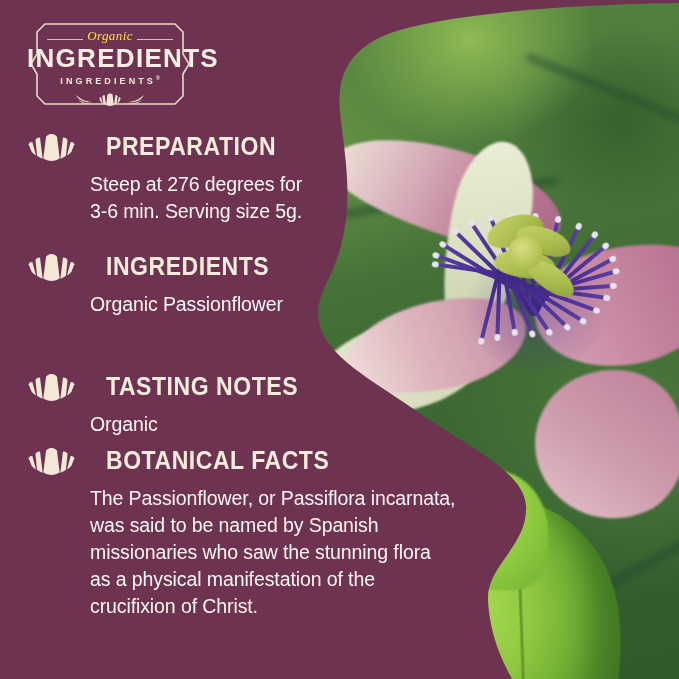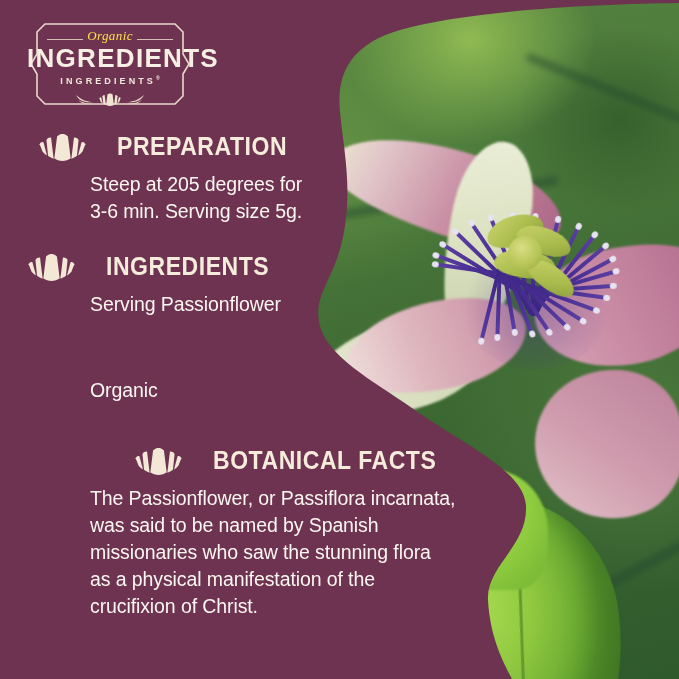--- a/index.html
+++ b/index.html
@@ -180,21 +180,20 @@
     gap: 4px;
   }
 
   
   .section { position: absolute; left: 27px; }
   .sec-head {
     display: flex;
     align-items: center;
     gap: 30px;
     height: 34px;
-    justify-content: flex-end;
   }
   .fan-icon { flex: 0 0 auto; }
   .sec-title {
     font-family: "Liberation Sans", sans-serif;
     font-weight: bold;
     font-size: 25px;
     letter-spacing: 0.6px;
     color: #f6ecdc;
     transform: scaleX(0.92);
     transform-origin: left center;
@@ -347,41 +346,53 @@
           <g fill="#f3e8d6">
             <path d="M18,22 C14,22 12,20 12,20 L14,4 C15.5,2.5 16.8,2.2 18,2.2 C19.2,2.2 20.5,2.5 22,4 L24,20 C24,20 22,22 18,22 Z"></path>
             <path d="M11.5,20.4 C9,19.6 7.4,18.2 7.4,18.2 L6.2,6.6 C7.2,5.2 8.4,4.6 9.6,4.9 L11.5,20.4 Z"></path>
             <path d="M24.5,20.4 C27,19.6 28.6,18.2 28.6,18.2 L29.8,6.6 C28.8,5.2 27.6,4.6 26.4,4.9 L24.5,20.4 Z"></path>
             <path d="M6.6,18 C4.6,16.8 3.4,15.2 3.4,15.2 L1.2,9.8 C1.8,8.4 2.8,7.8 4,8.2 L6.6,18 Z"></path>
             <path d="M29.4,18 C31.4,16.8 32.6,15.2 32.6,15.2 L34.8,9.8 C34.2,8.4 33.2,7.8 32,8.2 L29.4,18 Z"></path>
           </g>
         </svg>
         <div class="sec-title">PREPARATION</div>
       </div>
-      <div class="sec-body">Steep at 205 degrees for
+      <div class="sec-body">Steep at 276 degrees for
 3-6 min. Serving size 5g.</div>
     </div>
 
     <div class="section" id="sec-ingredients">
       <div class="sec-head">
         <svg class="fan-icon" width="49" height="30" viewBox="0 0 36 22">
           <g fill="#f3e8d6">
             <path d="M18,22 C14,22 12,20 12,20 L14,4 C15.5,2.5 16.8,2.2 18,2.2 C19.2,2.2 20.5,2.5 22,4 L24,20 C24,20 22,22 18,22 Z"></path>
             <path d="M11.5,20.4 C9,19.6 7.4,18.2 7.4,18.2 L6.2,6.6 C7.2,5.2 8.4,4.6 9.6,4.9 L11.5,20.4 Z"></path>
             <path d="M24.5,20.4 C27,19.6 28.6,18.2 28.6,18.2 L29.8,6.6 C28.8,5.2 27.6,4.6 26.4,4.9 L24.5,20.4 Z"></path>
             <path d="M6.6,18 C4.6,16.8 3.4,15.2 3.4,15.2 L1.2,9.8 C1.8,8.4 2.8,7.8 4,8.2 L6.6,18 Z"></path>
             <path d="M29.4,18 C31.4,16.8 32.6,15.2 32.6,15.2 L34.8,9.8 C34.2,8.4 33.2,7.8 32,8.2 L29.4,18 Z"></path>
           </g>
         </svg>
         <div class="sec-title">INGREDIENTS</div>
       </div>
-      <div class="sec-body">Serving Passionflower</div>
+      <div class="sec-body">Organic Passionflower</div>
     </div>
 
     <div class="section" id="sec-tasting">
+      <div class="sec-head">
+        <svg class="fan-icon" width="49" height="30" viewBox="0 0 36 22">
+          <g fill="#f3e8d6">
+            <path d="M18,22 C14,22 12,20 12,20 L14,4 C15.5,2.5 16.8,2.2 18,2.2 C19.2,2.2 20.5,2.5 22,4 L24,20 C24,20 22,22 18,22 Z"></path>
+            <path d="M11.5,20.4 C9,19.6 7.4,18.2 7.4,18.2 L6.2,6.6 C7.2,5.2 8.4,4.6 9.6,4.9 L11.5,20.4 Z"></path>
+            <path d="M24.5,20.4 C27,19.6 28.6,18.2 28.6,18.2 L29.8,6.6 C28.8,5.2 27.6,4.6 26.4,4.9 L24.5,20.4 Z"></path>
+            <path d="M6.6,18 C4.6,16.8 3.4,15.2 3.4,15.2 L1.2,9.8 C1.8,8.4 2.8,7.8 4,8.2 L6.6,18 Z"></path>
+            <path d="M29.4,18 C31.4,16.8 32.6,15.2 32.6,15.2 L34.8,9.8 C34.2,8.4 33.2,7.8 32,8.2 L29.4,18 Z"></path>
+          </g>
+        </svg>
+        <div class="sec-title">TASTING NOTES</div>
+      </div>
       <div class="sec-body">Organic</div>
     </div>
 
     <div class="section" id="sec-botanical">
       <div class="sec-head">
         <svg class="fan-icon" width="49" height="30" viewBox="0 0 36 22">
           <g fill="#f3e8d6">
             <path d="M18,22 C14,22 12,20 12,20 L14,4 C15.5,2.5 16.8,2.2 18,2.2 C19.2,2.2 20.5,2.5 22,4 L24,20 C24,20 22,22 18,22 Z"></path>
             <path d="M11.5,20.4 C9,19.6 7.4,18.2 7.4,18.2 L6.2,6.6 C7.2,5.2 8.4,4.6 9.6,4.9 L11.5,20.4 Z"></path>
             <path d="M24.5,20.4 C27,19.6 28.6,18.2 28.6,18.2 L29.8,6.6 C28.8,5.2 27.6,4.6 26.4,4.9 L24.5,20.4 Z"></path>

